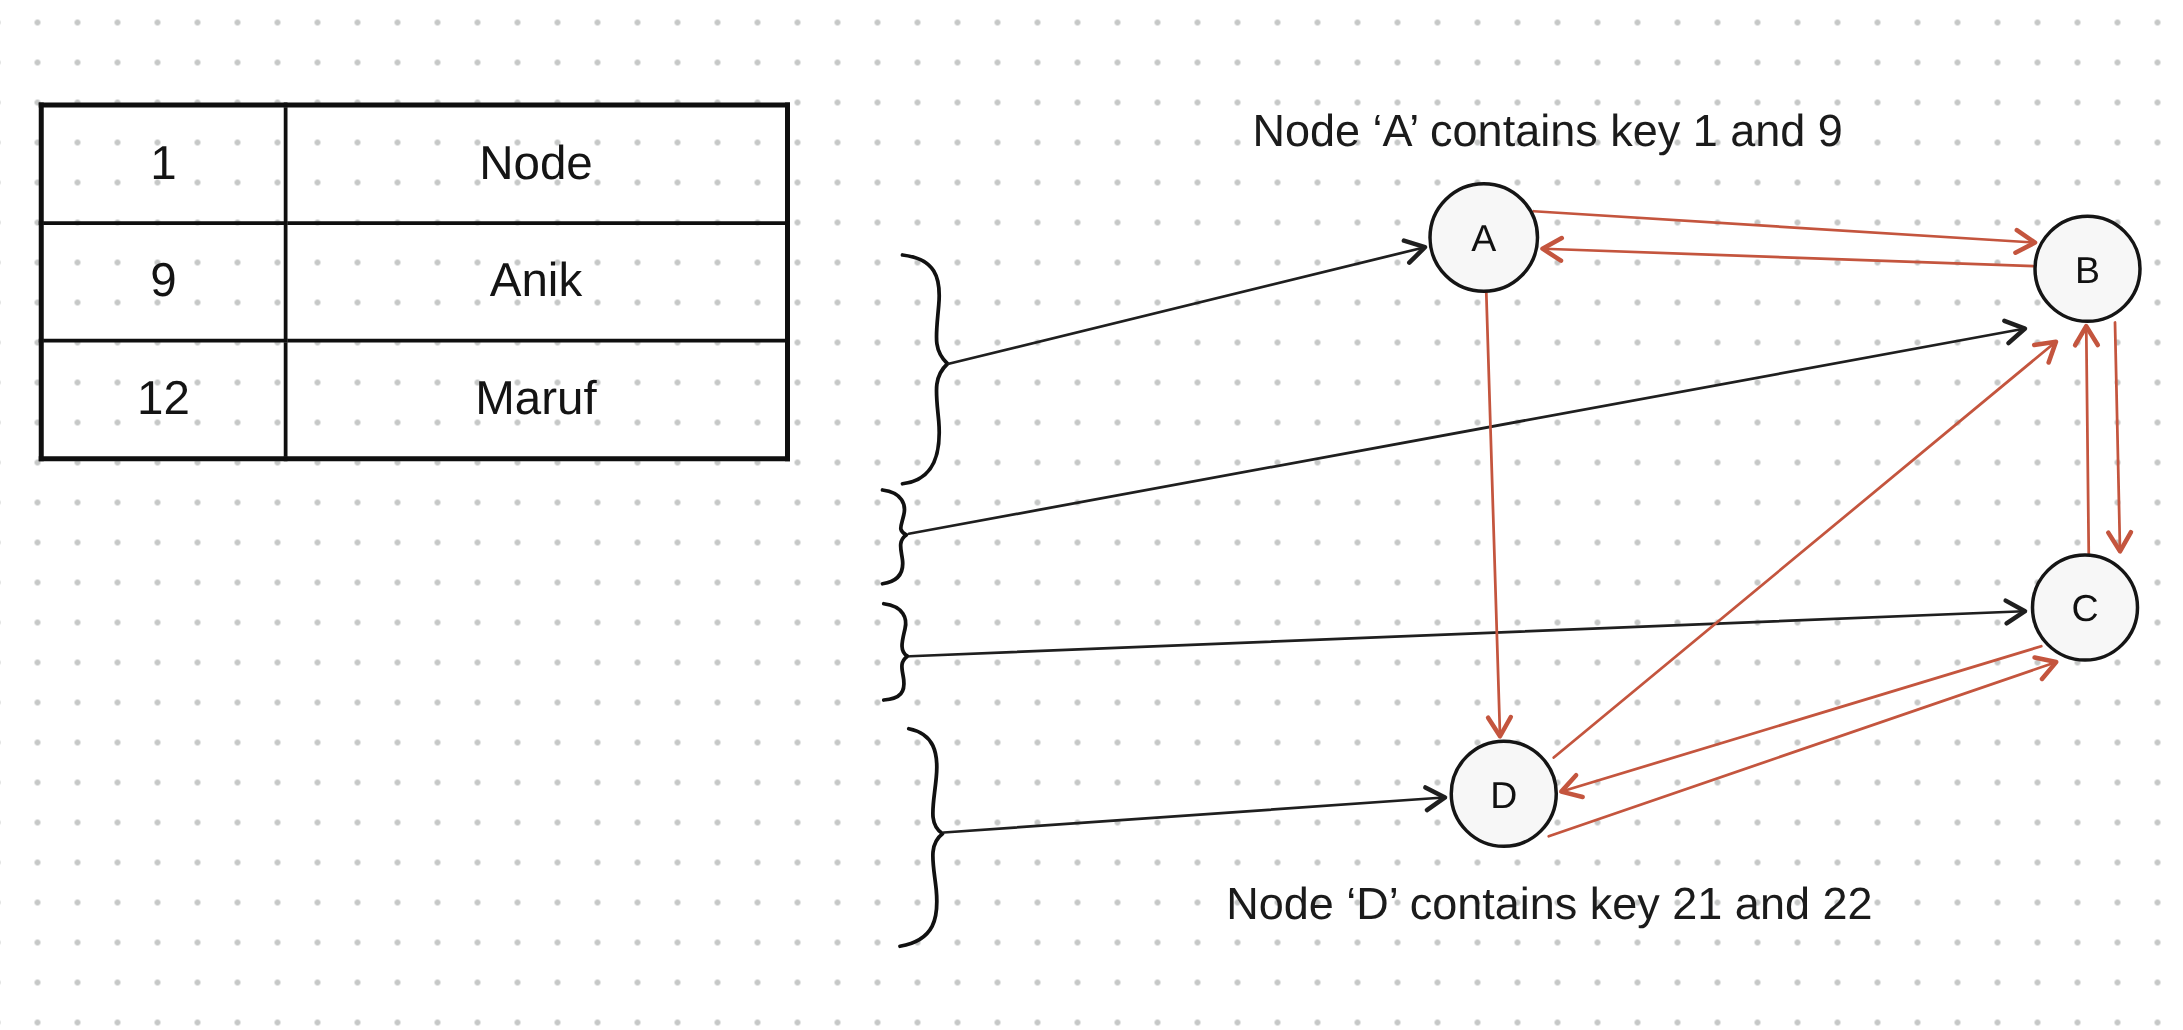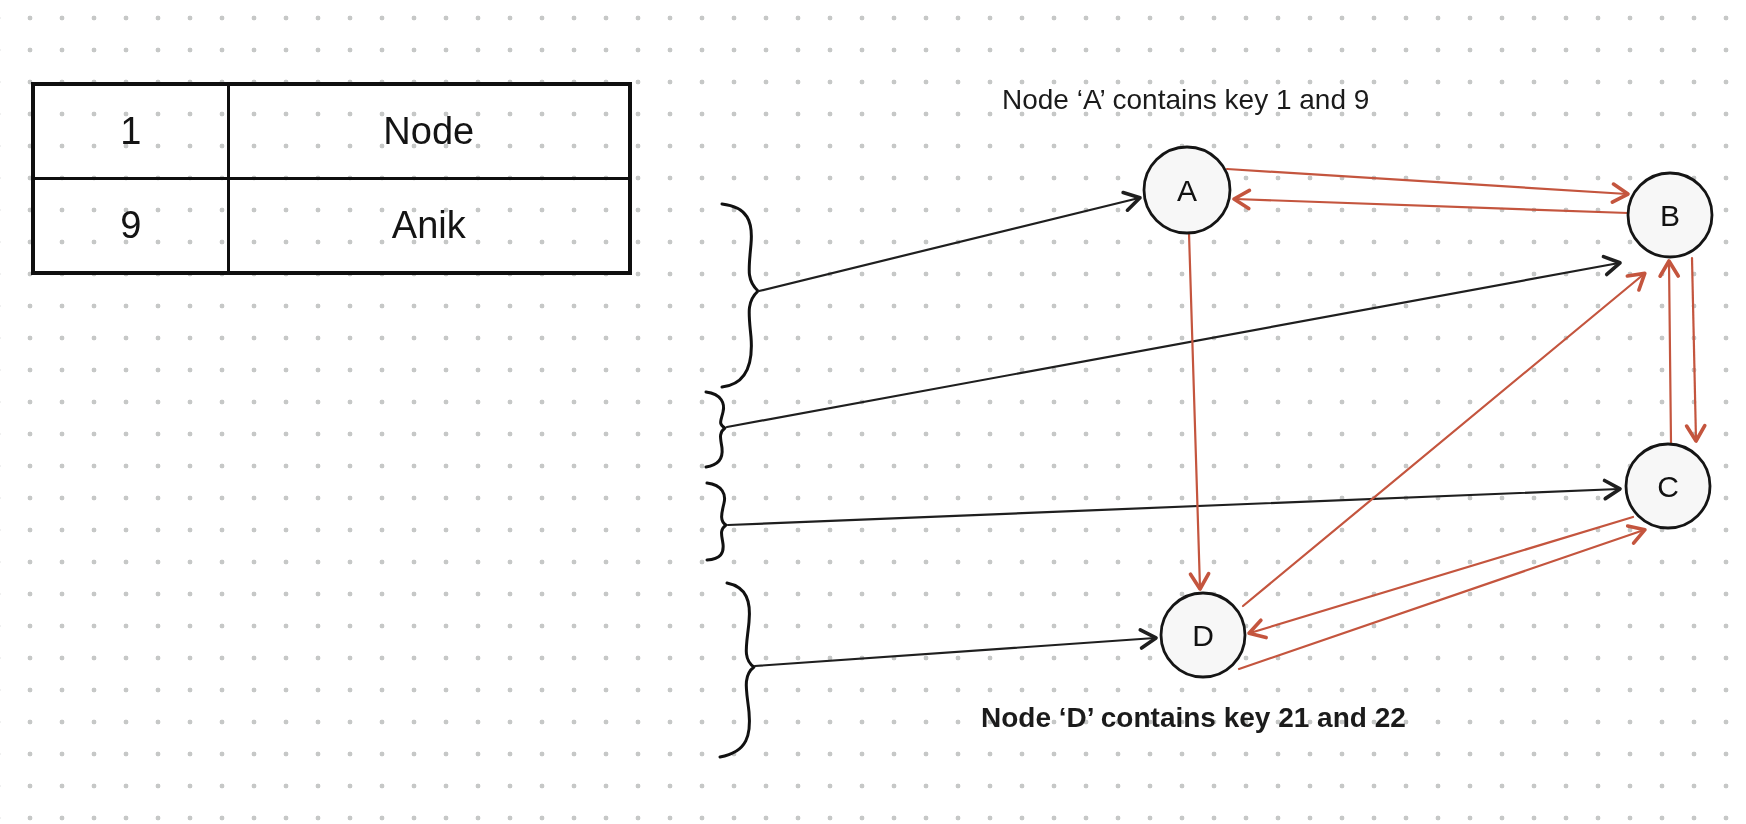--- a/index.html
+++ b/index.html
@@ -27,24 +27,24 @@
   .kv-table{border:4px solid #0f0f0f;}
   .kv-table th{
     height:103px;font-size:50px;font-weight:700;letter-spacing:0.5px;
   }
   .kv-table td{height:91px;font-size:38px;font-weight:400;}
   .col-key{width:195px;}
   .col-value{width:402px;}
   
   .annotation{
     position:absolute;white-space:nowrap;
-    font-size:28px;color:#1b1b1b;
+    font-size:36px;color:#1b1b1b;
   }
   .annotation.top{left:1002px;top:84px;}
-  .annotation.bottom{left:981px;top:702px;font-weight:bold;}
+  .annotation.bottom{left:981px;top:702px;}
   
   .graph-svg{position:absolute;left:0;top:0;pointer-events:none;}
   .node-circle{fill:#f7f7f7;stroke:#151515;stroke-width:2.8px;}
   .node-label{
     font-family:"Liberation Sans",sans-serif;font-size:30px;fill:#111111;
     text-anchor:middle;
   }
   .edge{fill:none;stroke-width:2.2px;stroke-linecap:round;}
   .edge-black{stroke:#1f1f1f;}
   .edge-red{stroke:#c4553e;}
@@ -59,20 +59,24 @@
       <col class="col-value">
     </colgroup>
   <tbody>
     <tr>
       <td>1</td>
       <td>Node</td>
     </tr>
     <tr>
       <td>9</td>
       <td>Anik</td>
+    </tr>
+    <tr>
+      <td>12</td>
+      <td>Maruf</td>
     </tr>
   </tbody>
 </table>
 
 <div class="annotation top">Node ‘A’ contains key 1 and 9</div>
 <div class="annotation bottom">Node ‘D’ contains key 21 and 22</div>
 
 <svg class="graph-svg" width="1746" height="824" viewBox="0 0 1746 824">
   <defs>
     <marker id="ah-black" viewBox="0 0 12 12" refX="9" refY="6" markerWidth="11" markerHeight="11" orient="auto">

